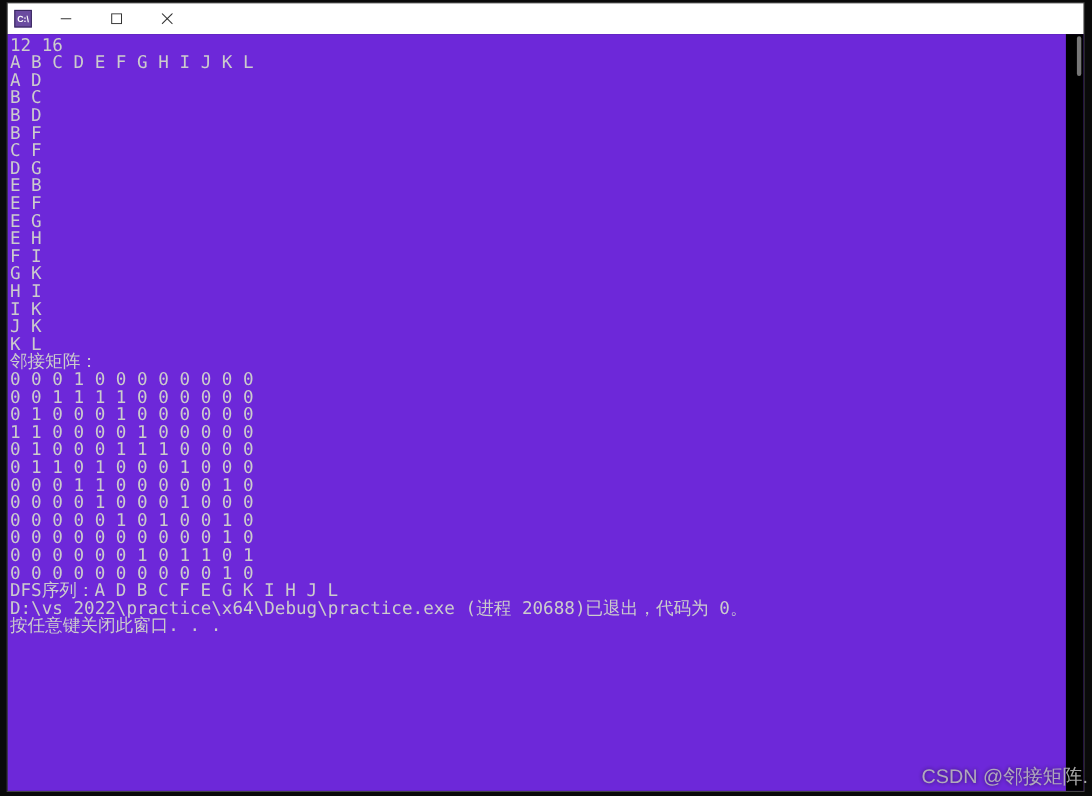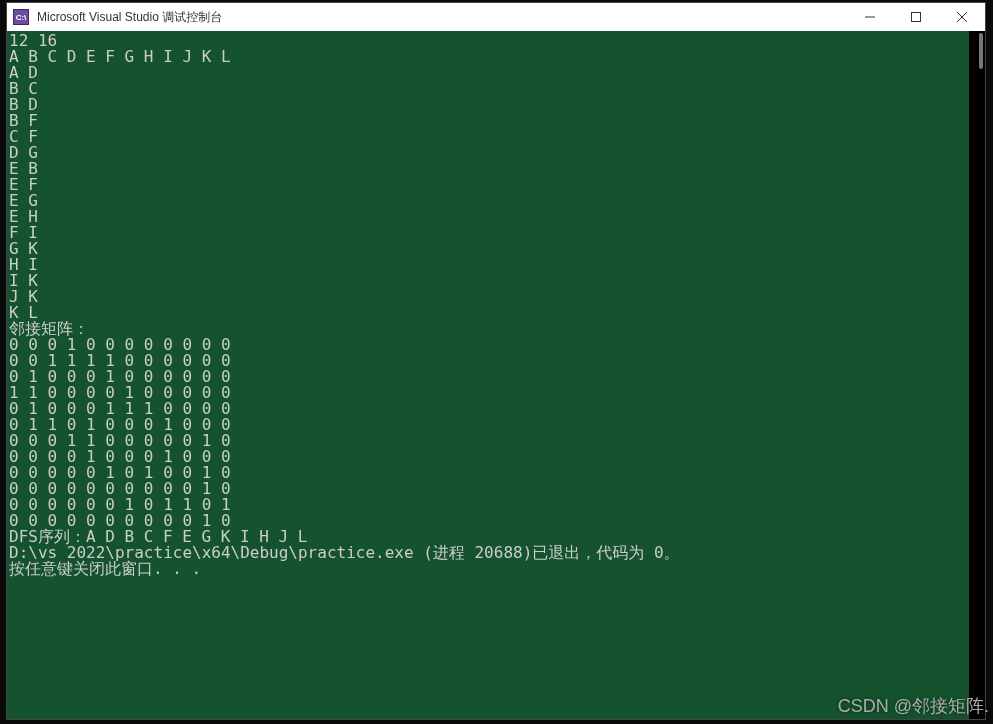--- a/index.html
+++ b/index.html
@@ -58,21 +58,21 @@
     display: flex;
     align-items: center;
     justify-content: center;
     font-size: 10px;
     color: #333;
     cursor: pointer;
   }
   .win-btn svg { width: 10px; height: 10px; }
   .console-body {
     flex: 1;
-    background: #14532d;
+    background: #6d28d9;
     position: relative;
     display: flex;
   }
   .console-text {
     flex: 1;
     padding: 2px 0 0 2px;
     font-family: "NSimSun", "SimSun", "Consolas", monospace;
     font-size: 16px;
     line-height: 16px;
     color: #cccccc;
@@ -104,21 +104,20 @@
     text-shadow: 0 0 4px rgba(0,0,0,0.6);
   }
 </style>
 </head>
 <body>
 
 <div class="window">
 
   <div class="titlebar">
     <div class="app-icon">C:\</div>
-    <div class="title-text">Microsoft Visual Studio 调试控制台</div>
     <div class="win-controls">
       <div class="win-btn">
         <svg viewBox="0 0 10 10">
             <line x1="0" y1="5" x2="10" y2="5" stroke="currentColor" stroke-width="1"></line>
           </svg>
       </div>
       <div class="win-btn">
         <svg viewBox="0 0 10 10">
             <rect x="0.5" y="0.5" width="9" height="9" fill="none" stroke="currentColor" stroke-width="1"></rect>
           </svg>

